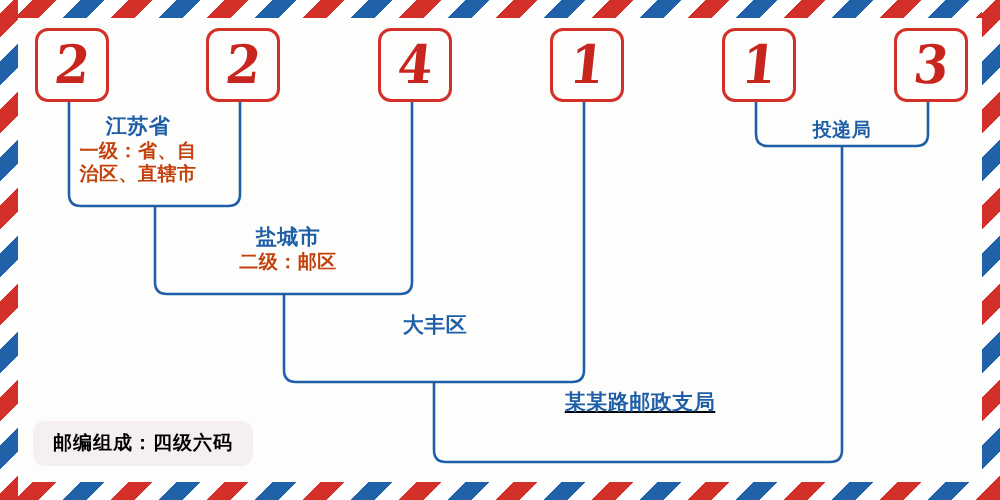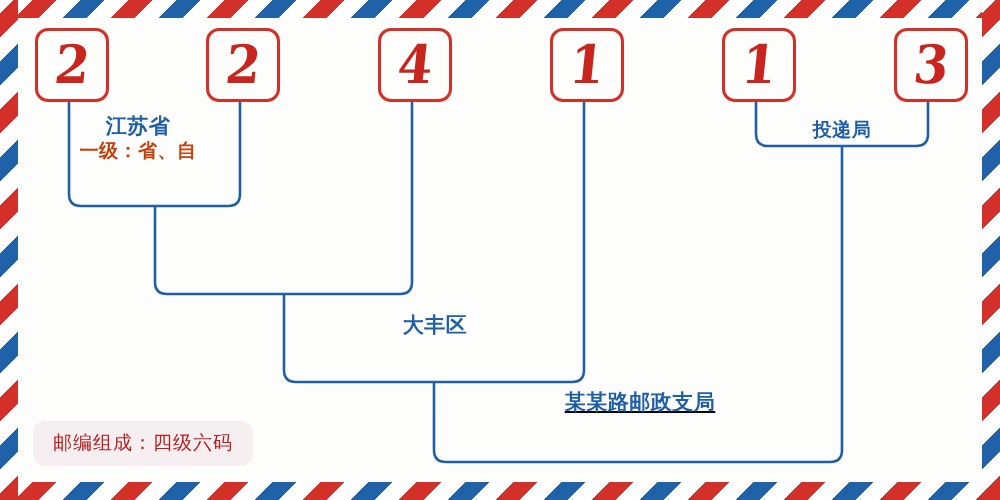--- a/index.html
+++ b/index.html
@@ -111,23 +111,23 @@
     position: absolute;
     left: 33px;
     top: 421px;
     padding: 9px 20px 10px 20px;
     background: #f6eff1;
     border-radius: 12px;
     z-index: 4;
   }
   .legend-badge span {
     font-family: "DejaVu Serif", "Liberation Serif", serif;
-    font-weight: 400;
+    font-weight: 700;
     font-size: 19px;
-    color: #b91c1c;
+    color: #000000;
     letter-spacing: 1px;
     white-space: nowrap;
   }
 </style>
 </head>
 <body>
 
 <div id="root">
 
   <div class="inner-canvas"></div>
@@ -169,23 +169,30 @@
     <span class="digit-glyph">1</span>
   </div>
   <div class="digit-box" style="left:894px; top:28px;">
     <span class="digit-glyph">3</span>
   </div>
 
   <div class="label-group" style="left:72px; top:114px; width:132px;">
     <div class="label-title">江苏省</div>
     <div class="label-sub">
       <span class="sub-line">一级：省、自</span>
+      <span class="sub-line">治区、直辖市</span>
     </div>
   </div>
 
+  <div class="label-group" style="left:178px; top:225px; width:220px;">
+    <div class="label-title">盐城市</div>
+    <div class="label-sub">
+      <span class="sub-line">二级：邮区</span>
+    </div>
+  </div>
 
   <div class="label-group" style="left:305px; top:313px; width:260px;">
     <div class="label-title">大丰区</div>
   </div>
 
   <div class="label-group" style="left:505px; top:390px; width:270px;text-decoration:underline;">
     <div class="label-title">某某路邮政支局</div>
   </div>
 
   <div class="label-group label-solo" style="left:758px; top:106px; width:168px;margin-top:12px;">

